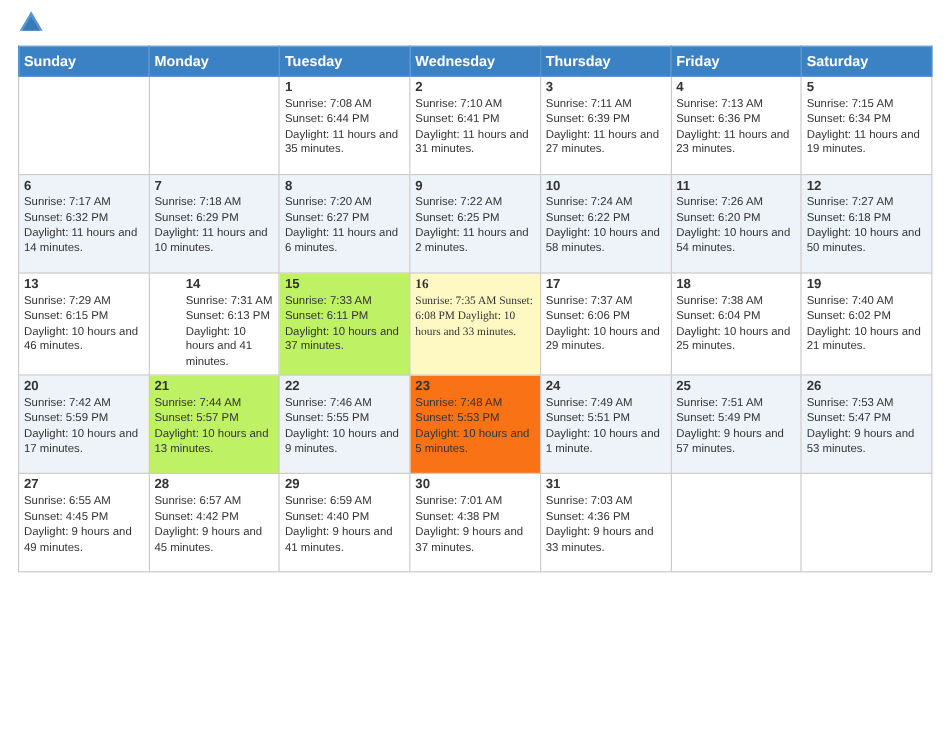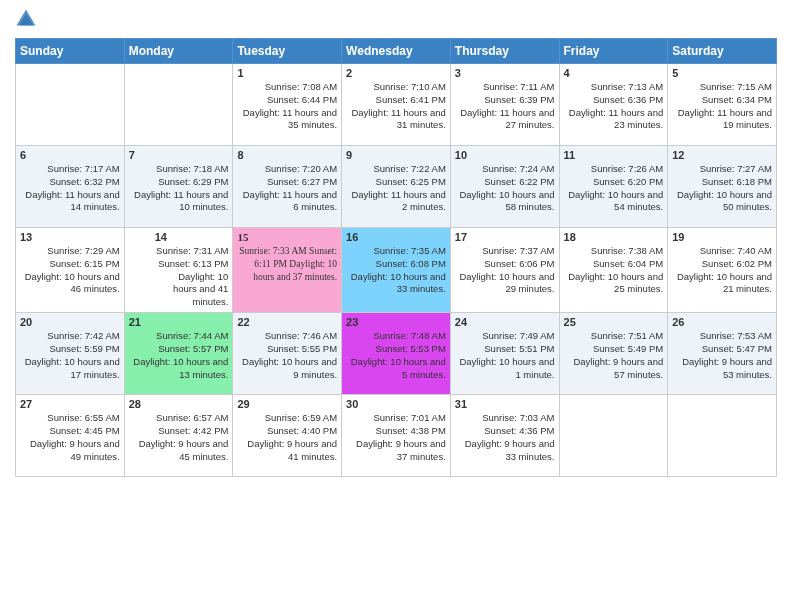--- a/index.html
+++ b/index.html
@@ -80,21 +80,20 @@
     .day-num {
       font-size: 11px;
       font-weight: bold;
       display: block;
       margin-bottom: 2px;
     }
     .day-info {
       font-size: 9.5px;
       line-height: 1.35;
       color: #333;
-      text-align: right;
     }
     .empty-cell {
       background: #f9f9f9;
     }
     tr:nth-child(even) td {
       background-color: #f0f4f9;
     }
     tr:nth-child(odd) td {
       background-color: #ffffff;
     }
@@ -219,27 +218,27 @@
             <div class="day-info">Sunrise: 7:29 AM
 Sunset: 6:15 PM
 Daylight: 10 hours and 46 minutes.</div>
           </td>
           <td style="background-color: rgb(255, 255, 255); padding-left: 30px;">
             <span class="day-num">14</span>
             <div class="day-info">Sunrise: 7:31 AM
 Sunset: 6:13 PM
 Daylight: 10 hours and 41 minutes.</div>
           </td>
-          <td style="background-color: #f9a8d4; font-family: Liberation Serif, serif;">
+          <td style="background-color: #bef264;">
             <span class="day-num">15</span>
             <div class="day-info">Sunrise: 7:33 AM
 Sunset: 6:11 PM
 Daylight: 10 hours and 37 minutes.</div>
           </td>
-          <td style="background-color: #7dd3fc;">
+          <td style="background-color: #fef9c3; font-family: Liberation Serif, serif;">
             <span class="day-num">16</span>
             <div class="day-info">Sunrise: 7:35 AM
 Sunset: 6:08 PM
 Daylight: 10 hours and 33 minutes.</div>
           </td>
           <td style="background-color: rgb(255, 255, 255);">
             <span class="day-num">17</span>
             <div class="day-info">Sunrise: 7:37 AM
 Sunset: 6:06 PM
 Daylight: 10 hours and 29 minutes.</div>
@@ -257,33 +256,33 @@
 Daylight: 10 hours and 21 minutes.</div>
           </td>
         </tr>
         <tr>
           <td style="background-color: rgb(238, 243, 249);">
             <span class="day-num">20</span>
             <div class="day-info">Sunrise: 7:42 AM
 Sunset: 5:59 PM
 Daylight: 10 hours and 17 minutes.</div>
           </td>
-          <td style="background-color: #86efac;">
+          <td style="background-color: #bef264;">
             <span class="day-num">21</span>
             <div class="day-info">Sunrise: 7:44 AM
 Sunset: 5:57 PM
 Daylight: 10 hours and 13 minutes.</div>
           </td>
           <td style="background-color: rgb(238, 243, 249);">
             <span class="day-num">22</span>
             <div class="day-info">Sunrise: 7:46 AM
 Sunset: 5:55 PM
 Daylight: 10 hours and 9 minutes.</div>
           </td>
-          <td style="background-color: #d946ef;">
+          <td style="background-color: #f97316;">
             <span class="day-num">23</span>
             <div class="day-info">Sunrise: 7:48 AM
 Sunset: 5:53 PM
 Daylight: 10 hours and 5 minutes.</div>
           </td>
           <td style="background-color: rgb(238, 243, 249);">
             <span class="day-num">24</span>
             <div class="day-info">Sunrise: 7:49 AM
 Sunset: 5:51 PM
 Daylight: 10 hours and 1 minute.</div>

